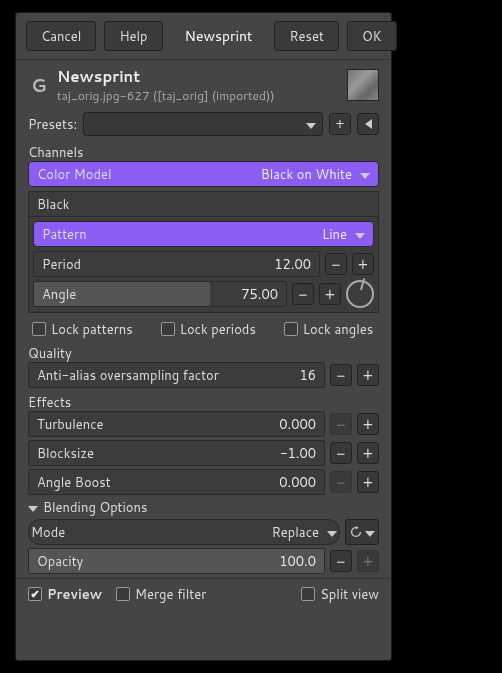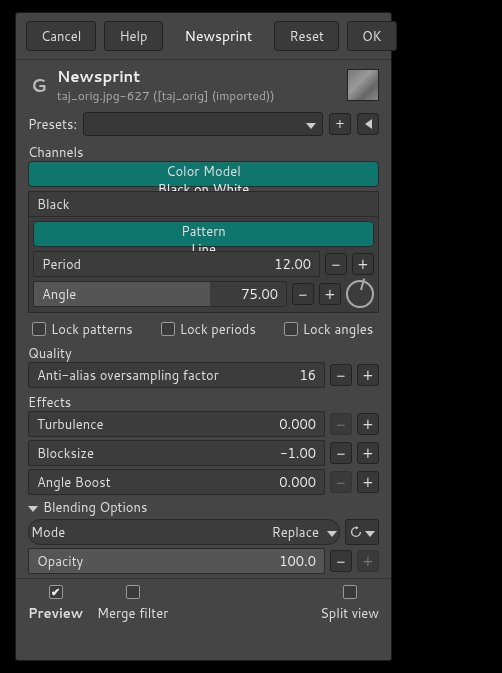--- a/index.html
+++ b/index.html
@@ -16,21 +16,21 @@
 .thumb { width: 32px; height: 32px; margin-left: auto; background: linear-gradient(135deg,#777 0%,#999 40%,#666 70%,#888 100%); border: 1px solid #222; }
 .row { display: flex; align-items: center; gap: 6px; padding: 2px 12px; }
 .presets { margin-top: 4px; }
 .label { color: #ddd; }
 .combo { flex: 1; height: 24px; background: #383838; border: 1px solid #222; border-radius: 3px; display: flex; align-items: center; padding: 0 6px; justify-content: flex-end; }
 .combo .tri { margin-left: 6px; }
 .tri::after { content: ""; display: inline-block; border-left: 5px solid transparent; border-right: 5px solid transparent; border-top: 6px solid #ccc; }
 .ib { width: 22px; height: 22px; background: #383838; border: 1px solid #222; border-radius: 3px; display: flex; align-items: center; justify-content: center; cursor: pointer; }
 .section { padding: 5px 12px 0 12px; font-size: 13px; color: #ddd; }
 .inner { margin: 0 12px; }
-.panel { background: #0f766e; border: 1px solid #2a2a2a; border-radius: 4px; margin-bottom: 4px; flex-direction: column; }
+.panel { background: #8b5cf6; border: 1px solid #2a2a2a; border-radius: 4px; margin-bottom: 4px; }
 .split { display: flex; align-items: center; height: 26px; padding: 0 8px; }
 .split .left { flex: 1; color: #ddd; }
 .split .right { color: #eee; }
 .tabbar { display: flex; height: 26px; margin: 3px 0 0 0; }
 .tab { flex: 1; background: #3c3c3c; border: 1px solid #2a2a2a; border-left: none; display: flex; align-items: center; padding: 0 8px; font-size: 13px; }
 .tab:first-child { border-left: 1px solid #2a2a2a; align-items: center; }
 .nested { padding: 4px; background: #3c3c3c; border: 1px solid #2a2a2a; border-top: none; }
 .valrow { display: flex; align-items: center; gap: 5px; margin-bottom: 3px; }
 .valrow:last-child { margin-bottom: 0; }
 .slider { flex: 1; height: 26px; background: linear-gradient(to right,#555 0%,#555 var(--p,0%),#3c3c3c var(--p,0%),#3c3c3c 100%); border: 1px solid #2a2a2a; border-radius: 2px; display: flex; align-items: center; padding: 0 8px; }
@@ -47,21 +47,21 @@
 .ck.on .box::after { content: "✔"; }
 .blend { display: flex; align-items: center; gap: 5px; padding: 3px 12px; cursor: pointer; }
 .blend .tri2::after { content: ""; display: inline-block; border-left: 5px solid transparent; border-right: 5px solid transparent; border-top: 6px solid #ccc; }
 .moderow { display: flex; gap: 5px; margin: 0 12px 3px 12px; }
 .modecombo { flex: 1; height: 26px; background: #3c3c3c; border: 1px solid #2a2a2a; border-radius: 12px; display: flex; align-items: center; padding: 0 2px; }
 .modecombo .l { flex: 1; }
 .sw { width: 34px; height: 26px; background: #383838; border: 1px solid #222; border-radius: 3px; display: flex; align-items: center; justify-content: center; }
 .sw .tri::after { border-top-color: #ccc; }
 .sw svg { width: 14px; height: 14px; }
 .footer { display: flex; align-items: center; gap: 14px; padding: 6px 12px; border-top: 1px solid #333; margin-top: 4px; }
-.footer .ck { font-weight: 600; flex-direction: column; }
+.footer .ck { font-weight: 600; }
 .footer .ck.norm { font-weight: normal; }
 .footer .spacer { flex: 1; }
 .resetmenu { display:inline-block; width:0; height:0; border-top:5px solid transparent; border-bottom:5px solid transparent; border-right:7px solid #ccc; transform: rotate(0deg); }
 .plus::after { content:"+"; }
 .minus::after { content:"−"; }
 </style>
 </head>
 <body>
 
 <div class="dialog">

